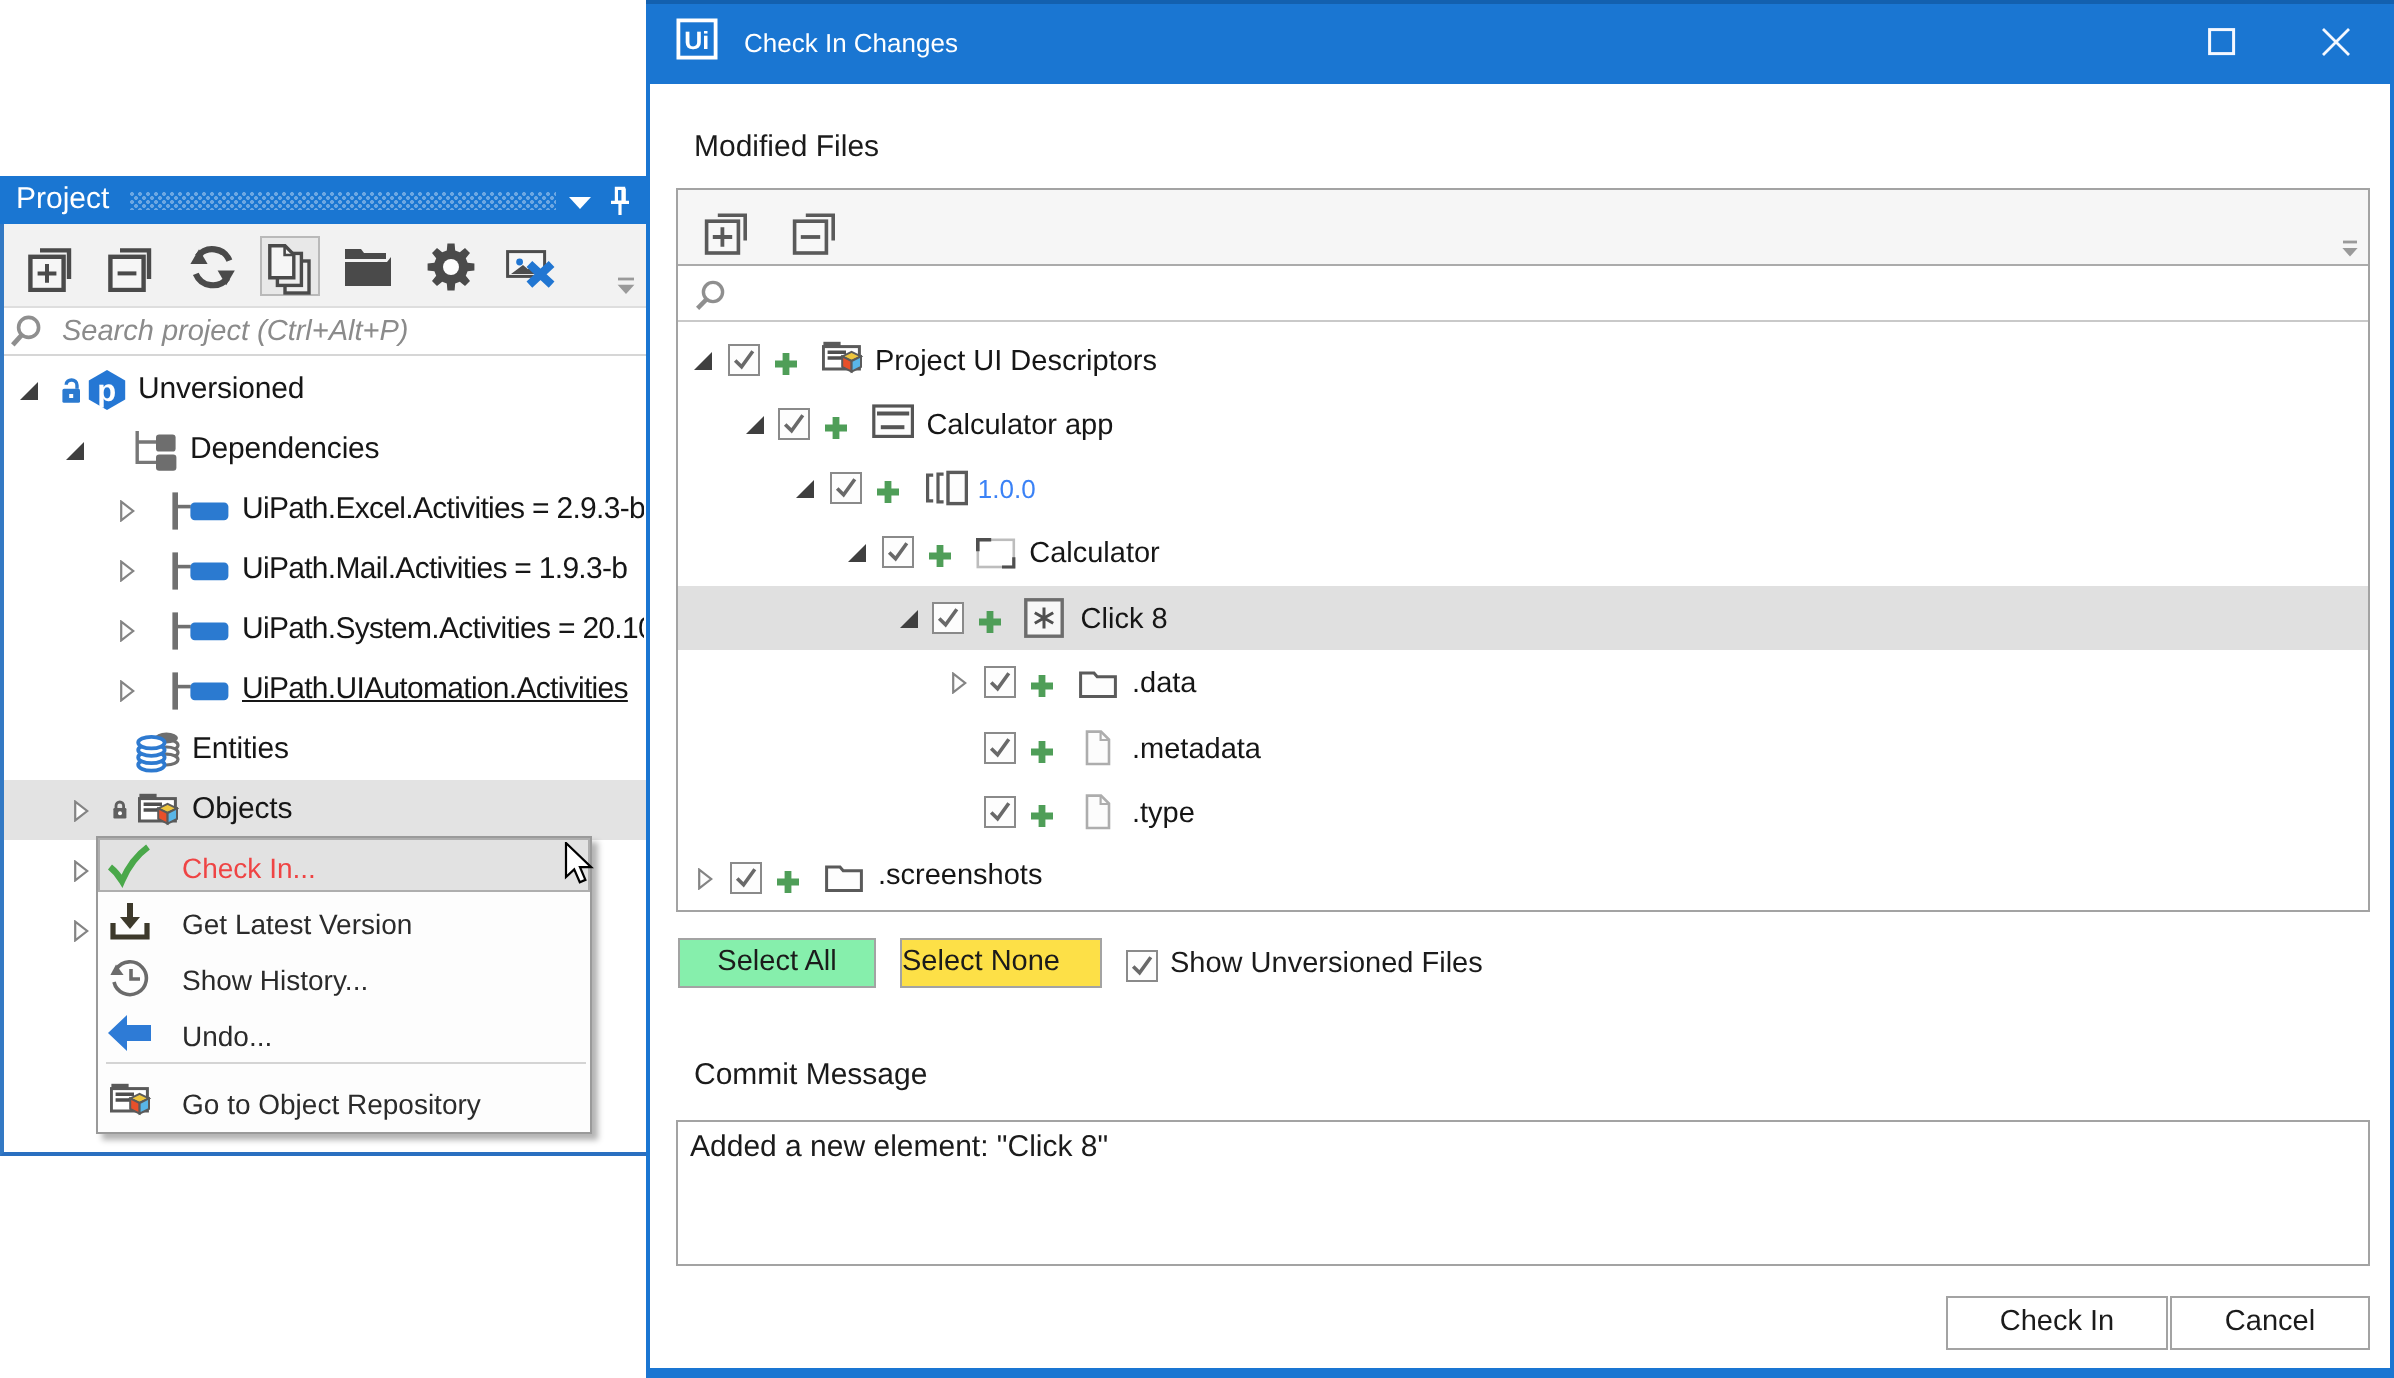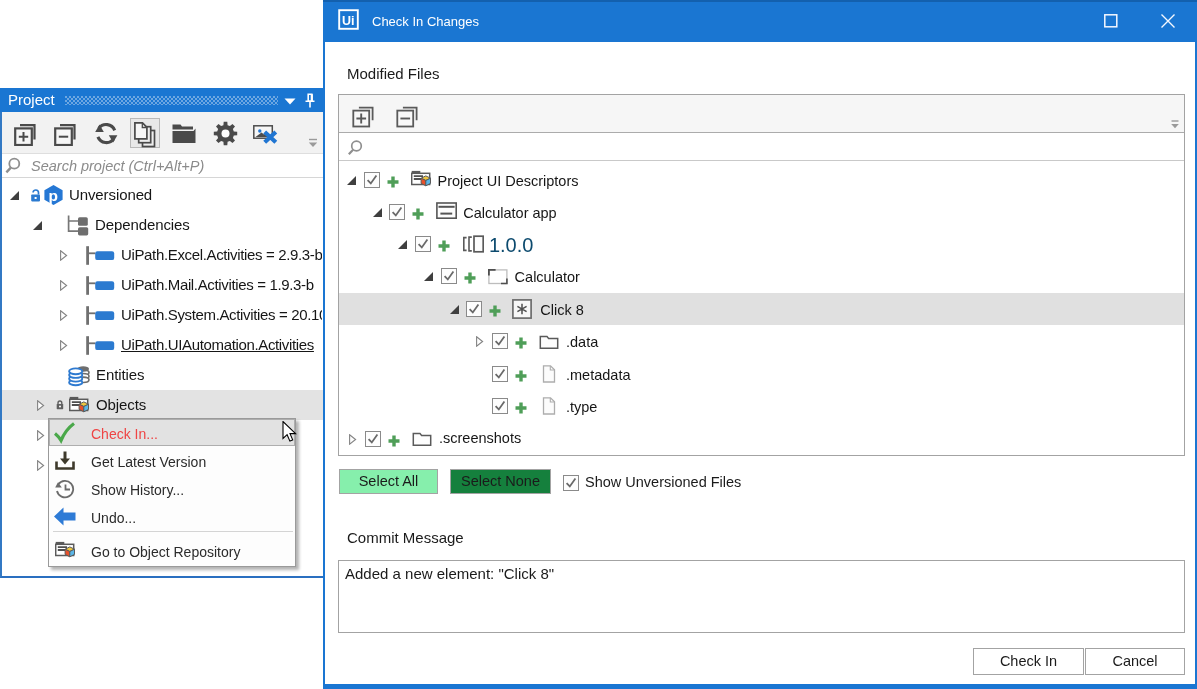--- a/index.html
+++ b/index.html
@@ -278,21 +278,21 @@
 <svg class="abs" style="left:414.9px;top:235.5px;z-index:24" width="16" height="16">
     <polyline points="3.6,8.2 6.8,11.4 12.4,3.6" fill="none" stroke="#696969" stroke-width="1.8"></polyline>
   </svg>
 <svg class="abs" style="left:437.9px;top:239.5px;z-index:23" width="12" height="12">
     <path d="M6,0.5 V11.5 M0.5,6 H11.5" stroke="#4f9e58" stroke-width="3.4"></path>
   </svg>
 <svg class="abs" style="left:461.9px;top:234px;z-index:23" width="22" height="20">
     <path d="M4.6,3.6 H1.8 V16.4 H4.6 M9.8,3.1 H7 V16.9 H9.8" fill="none" stroke="#5a5a5a" stroke-width="1.6"></path>
     <rect x="12" y="2.2" width="9.2" height="15.6" fill="#fdfdfd" stroke="#5a5a5a" stroke-width="1.7"></rect>
   </svg>
-<div class="txt" style="left:488.9px;top:228.8px;line-height:32.4px;font-size:20px;color:#0c4a6e;z-index:23">1.0.0</div>
+<div class="txt" style="left:488.9px;top:228.8px;line-height:32.4px;font-size:13px;color:#3b82f6;z-index:23">1.0.0</div>
 <svg class="abs" style="left:424.1px;top:272.0px;z-index:23" width="9" height="9">
     <polygon points="9,0 9,9 0,9" fill="#3f3f3f"></polygon>
   </svg>
 <div class="abs" style="left:440.6px;top:268.0px;width:16px;height:16px;border:1px solid #8a8a8a;background:#fdfdfd;z-index:23"></div>
 <svg class="abs" style="left:440.6px;top:268.0px;z-index:24" width="16" height="16">
     <polyline points="3.6,8.2 6.8,11.4 12.4,3.6" fill="none" stroke="#696969" stroke-width="1.8"></polyline>
   </svg>
 <svg class="abs" style="left:463.6px;top:272.0px;z-index:23" width="12" height="12">
     <path d="M6,0.5 V11.5 M0.5,6 H11.5" stroke="#4f9e58" stroke-width="3.4"></path>
   </svg>
@@ -363,21 +363,21 @@
     <polyline points="3.6,8.2 6.8,11.4 12.4,3.6" fill="none" stroke="#696969" stroke-width="1.8"></polyline>
   </svg>
 <svg class="abs" style="left:388.0px;top:434.5px;z-index:23" width="12" height="12">
     <path d="M6,0.5 V11.5 M0.5,6 H11.5" stroke="#4f9e58" stroke-width="3.4"></path>
   </svg>
 <svg class="abs" style="left:412.0px;top:429px;z-index:23" width="20" height="20">
     <path d="M1.3,16.2 V4.5 H8 L9.6,6.4 H18.7 V16.2 Z" fill="#fdfdfd" stroke="#5a5a5a" stroke-width="1.5"></path>
   </svg>
 <div class="txt" style="left:439.0px;top:422px;line-height:32.4px;font-size:14.5px;color:#161616;z-index:23">.screenshots</div>
 <div class="abs" style="left:339px;top:469px;width:99px;height:25px;background:#86efac;border:1px solid #a3a3a3;color:#1b1b1b;font-size:14.5px;text-align:center;line-height:23px;z-index:22">Select All</div>
-<div class="abs" style="left:450px;top:469px;width:101px;height:25px;background:#15803d;border:1px solid #a3a3a3;color:#1b1b1b;font-size:14.5px;text-align:center;line-height:23px;z-index:22">Select None</div>
+<div class="abs" style="left:450px;top:469px;width:101px;height:25px;background:#fde047;border:1px solid #a3a3a3;color:#1b1b1b;font-size:14.5px;line-height:23px;z-index:22">Select None</div>
 <div class="abs" style="left:563px;top:474.5px;width:16px;height:16px;border:1px solid #8a8a8a;background:#fdfdfd;z-index:22"></div>
 <svg class="abs" style="left:563px;top:474.5px;z-index:23" width="16" height="16">
     <polyline points="3.6,8.2 6.8,11.4 12.4,3.6" fill="none" stroke="#696969" stroke-width="1.8"></polyline>
   </svg>
 <div class="txt" style="left:585px;top:470px;line-height:25px;font-size:14.5px;z-index:22">Show Unversioned Files</div>
 <div class="txt" style="left:347px;top:529px;font-size:15px;z-index:21">Commit Message</div>
 <div class="abs" style="left:338px;top:560px;width:847px;height:73px;border:1px solid #a3a3a3;background:#fff;z-index:21"></div>
 <div class="txt" style="left:345px;top:565px;font-size:15px;z-index:22">Added a new element: "Click 8"</div>
 <div class="abs" style="left:973px;top:648px;width:111px;height:27px;background:#fff;border:1px solid #a3a3a3;color:#1b1b1b;font-size:14.5px;text-align:center;line-height:25px;z-index:22">Check In</div>
 <div class="abs" style="left:1085px;top:648px;width:100px;height:27px;background:#fff;border:1px solid #a3a3a3;color:#1b1b1b;font-size:14.5px;text-align:center;line-height:25px;z-index:22">Cancel</div>

